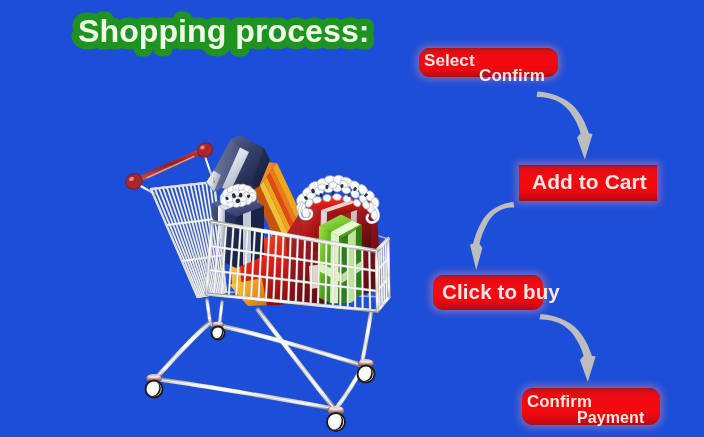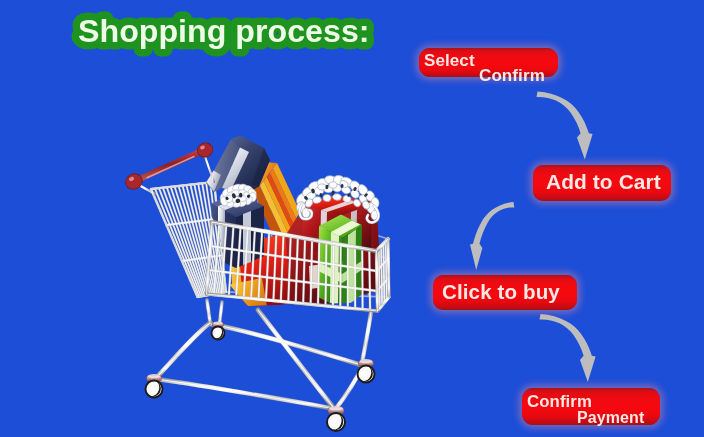--- a/index.html
+++ b/index.html
@@ -590,25 +590,25 @@
     <path fill="#bdbdbd" d="M 537.5 91.5 C 557 93, 571 101, 578.5 112 C 584 120, 587 127, 588.8 133.2         L 592.6 134 L 584.8 159.5 L 577 137.6 L 580.6 133.2         C 578.5 126, 575 119, 570.5 112.5 C 562.5 101.5, 550.5 96.5, 536.5 97 Z"></path>
     <path fill="#bdbdbd" d="M 513.5 202.0 C 498.1 203.5 487.1 211.5 481.2 222.5 C 476.8 230.5 474.5 237.5 473.0 243.7 L 470.0 244.5 L 476.2 270.0 L 482.4 248.1 L 479.5 243.7 C 481.2 236.5 483.9 229.5 487.5 223.0 C 493.8 212.0 503.2 207.0 514.3 207.5 Z"></path>
     <path fill="#bdbdbd" d="M 540.5 314.0 C 560.0 315.5 574.0 323.5 581.5 334.5 C 587.0 342.5 590.0 349.5 591.8 355.7 L 595.6 356.5 L 587.8 382.0 L 580.0 360.1 L 583.6 355.7 C 581.5 348.5 578.0 341.5 573.5 335.0 C 565.5 324.0 553.5 319.0 539.5 319.5 Z"></path>
   </svg>
 
   <div class="btn" style="left:419px;top:48px;width:139px;height:29px;border-radius:11px">
     <span class="bt" style="left:5px;top:3px;font-size:17px">Select</span>
     <span class="bt" style="left:60px;top:18px;font-size:17px">Confirm</span>
   </div>
 
-  <div class="btn" style="left:533px;top:165px;width:138px;height:36px;border-radius:10px">
+  <div class="btn" style="left:519px;top:165px;width:138px;height:36px;border-radius:0">
     <span class="bt" style="left:13px;top:5px;font-size:20.9px">Add to Cart</span>
   </div>
 
-  <div class="btn" style="left:433px;top:275px;width:144px;height:35px;border-radius:10px">
+  <div class="btn" style="left:433px;top:275px;width:110px;height:35px;border-radius:10px">
     <span class="bt" style="left:9px;top:5px;font-size:20.6px">Click to buy</span>
   </div>
 
   <div class="btn" style="left:522px;top:388px;width:138px;height:37px;border-radius:11px">
     <span class="bt" style="left:5px;top:4px;font-size:16.8px">Confirm</span>
     <span class="bt" style="left:55px;top:21px;font-size:16px">Payment</span>
   </div>
 
 </div>
 

